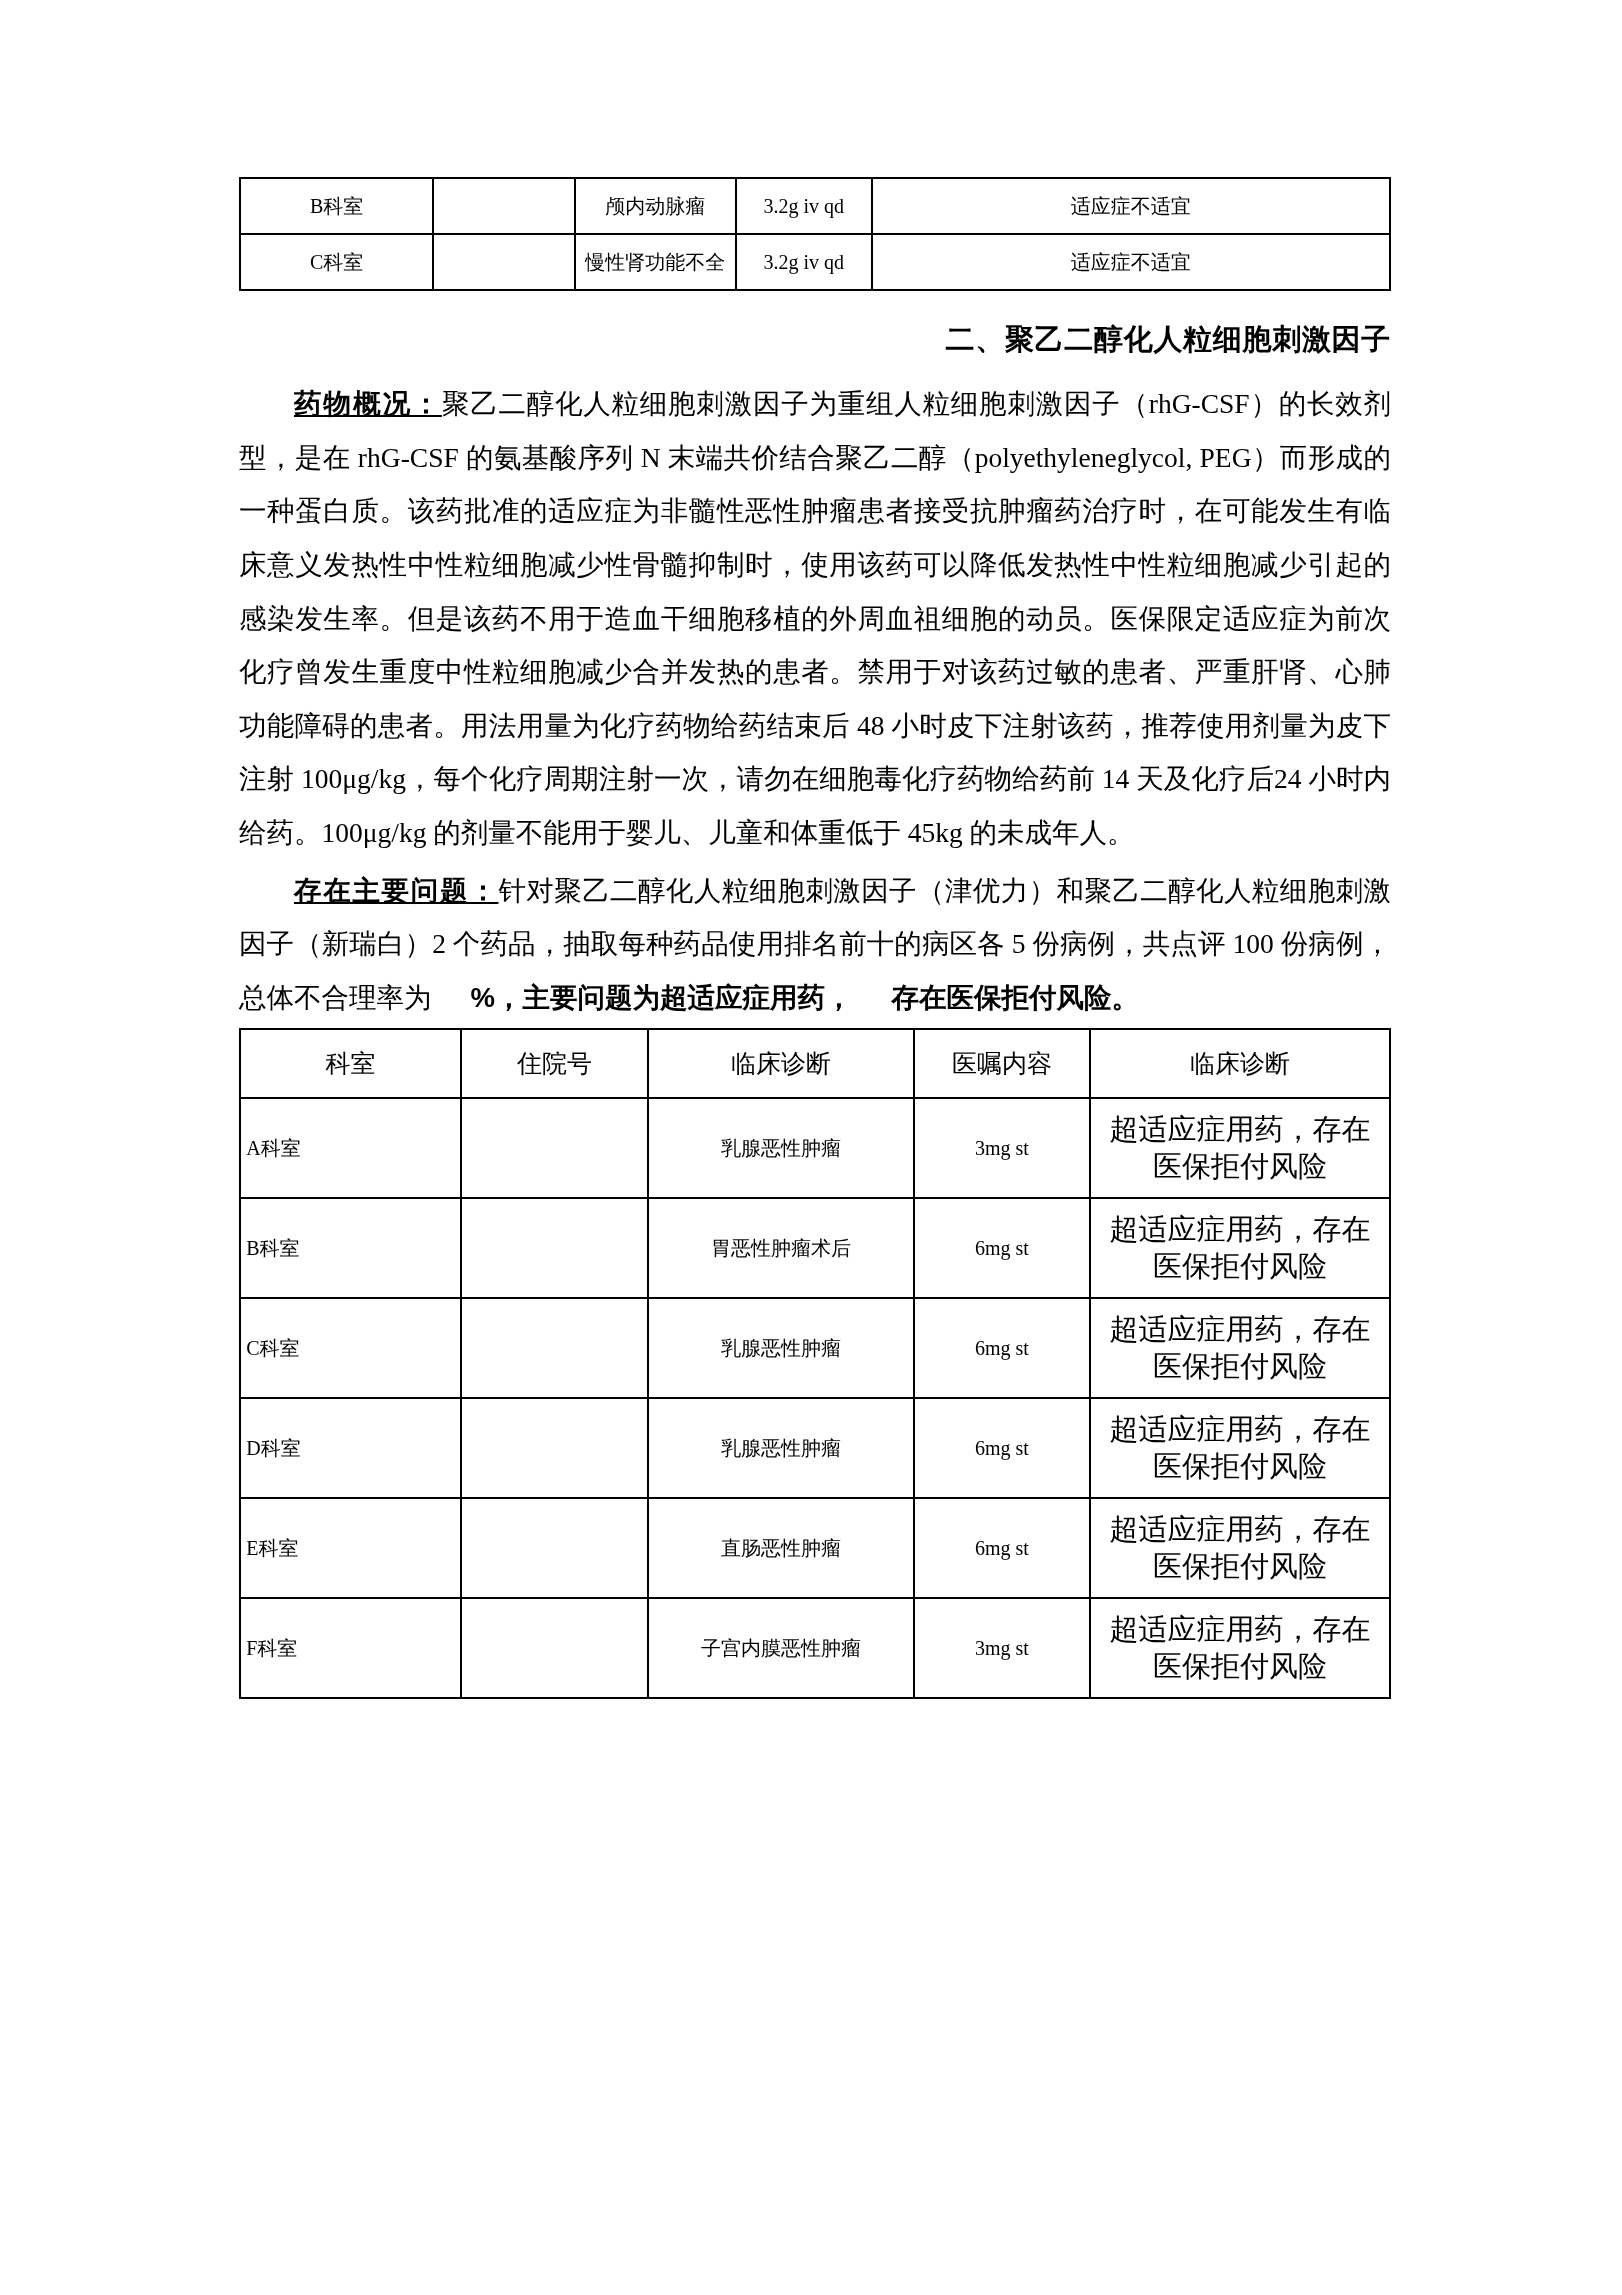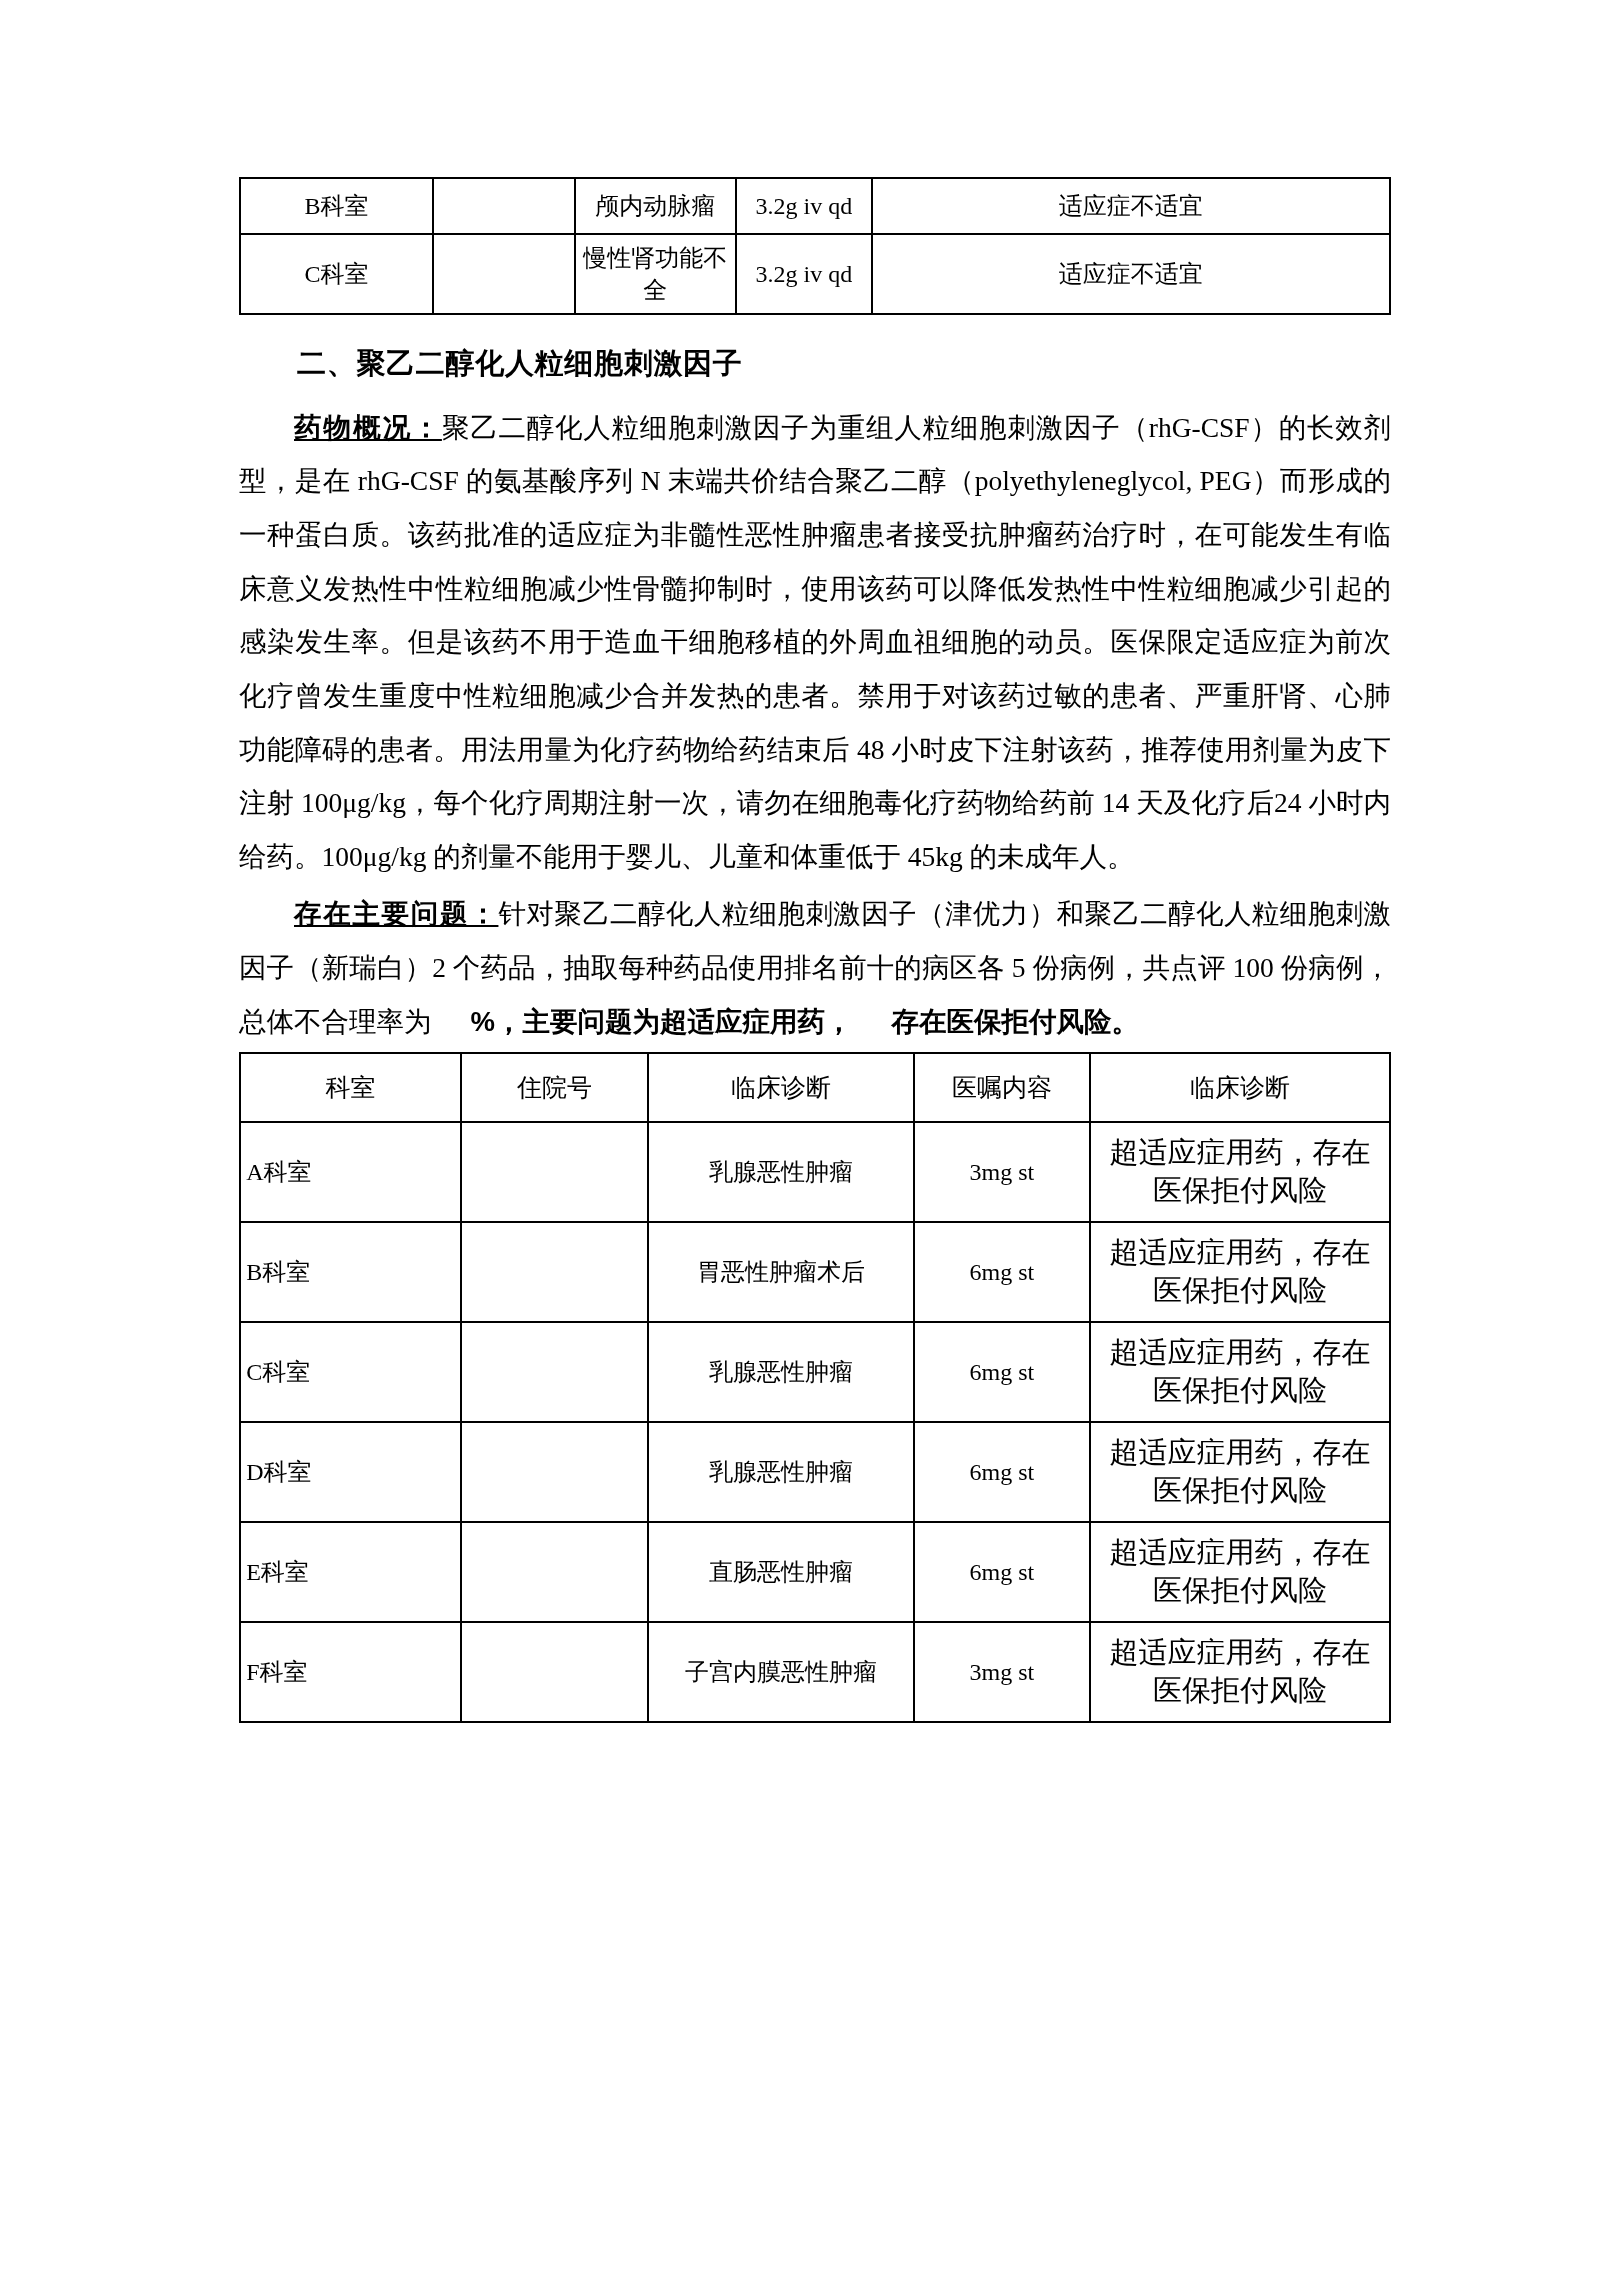--- a/index.html
+++ b/index.html
@@ -25,21 +25,21 @@
 
   
   table.doc-table {
     border-collapse: collapse;
     width: 1152px;
     table-layout: fixed;
   }
   table.doc-table td, table.doc-table th {
     border: 2px solid #000000;
     font-weight: normal;
-    font-size: 24px;
+    font-size: 20px;
     line-height: 1.35;
     padding: 6.5px 5.2px;
     vertical-align: middle;
     text-align: center;
     font-family: "Liberation Serif", "DejaVu Serif", serif;
   }
 
   
   table.top-table td { height: 41px; }
   table.top-table .c1 { width: 85px; }
@@ -50,20 +50,21 @@
   .dept-center { text-align: center; }
 
   
   h2.section-heading {
     font-size: 29px;
     font-weight: bold;
     margin: 29px 0 17px 0;
     text-indent: 58px;
     letter-spacing: 0.7px;
     font-family: "Liberation Sans", "DejaVu Sans", sans-serif;
+    text-align: right;
   }
   p.body-para {
     font-size: 27.5px;
     line-height: 1.95;
     margin: 0 0 3.9px 0;
     text-align: justify;
     text-justify: inter-ideograph;
     text-indent: 55px;
   }
   .lead-label {

